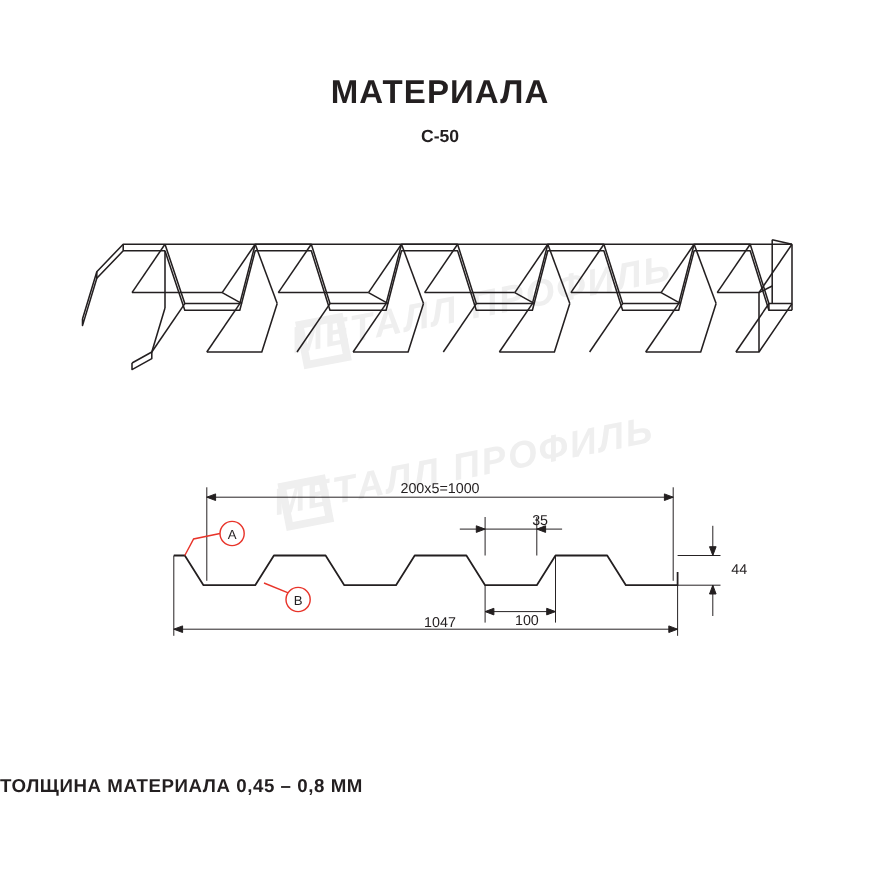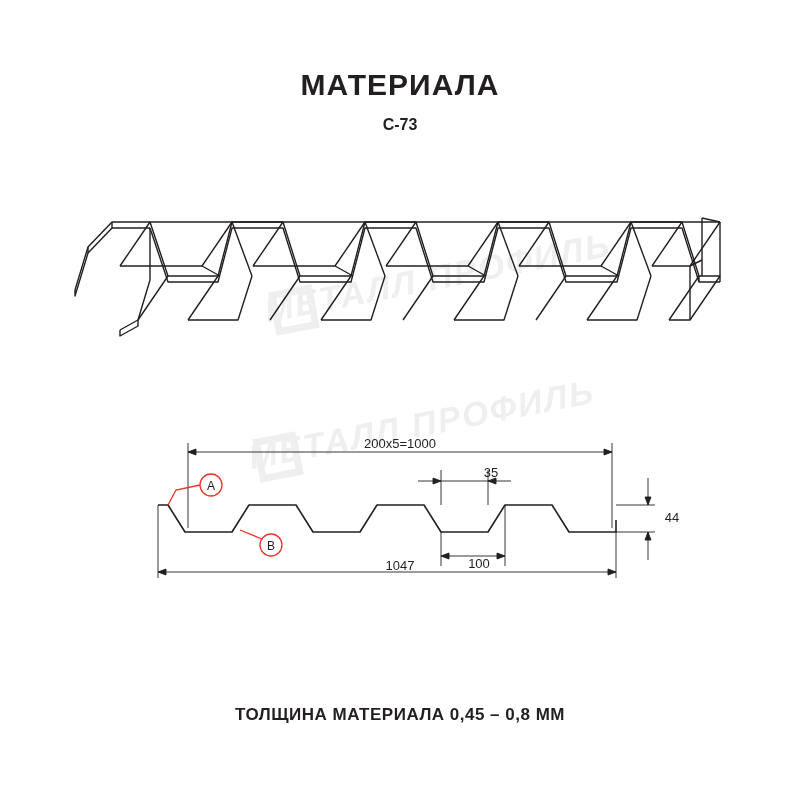--- a/index.html
+++ b/index.html
@@ -40,21 +40,20 @@
     text-align: center;
     font-size: 16px;
     font-weight: bold;
     color: #231f20;
   }
   .footer {
     position: absolute;
     left: 0;
     right: 0;
     top: 705px;
-    text-align: center;
     font-size: 17px;
     font-weight: bold;
     letter-spacing: 0.5px;
     color: #231f20;
   }
   .wm {
     position: absolute;
     color: #efefef;
     font-weight: bold;
     font-style: italic;
@@ -75,21 +74,21 @@
   .wm-logo.l2 { left: 256px; top: 435px; transform: rotate(-11deg); }
   svg text {
     font-family: "Liberation Sans", sans-serif;
     fill: #231f20;
   }
 </style>
 </head>
 <body>
 
 <div class="title">МАТЕРИАЛА</div>
-<div class="subtitle">С-73</div>
+<div class="subtitle">С-50</div>
 
 <div class="wm wm1">МЕТАЛЛ ПРОФИЛЬ</div>
 <div class="wm-logo l1"></div>
 <div class="wm wm2">МЕТАЛЛ ПРОФИЛЬ</div>
 <div class="wm-logo l2"></div>
 
 <svg id="sheet" viewBox="0 0 800 800">
 
   <g fill="none" stroke="#231f20" stroke-width="1.4" stroke-linejoin="round">
 

